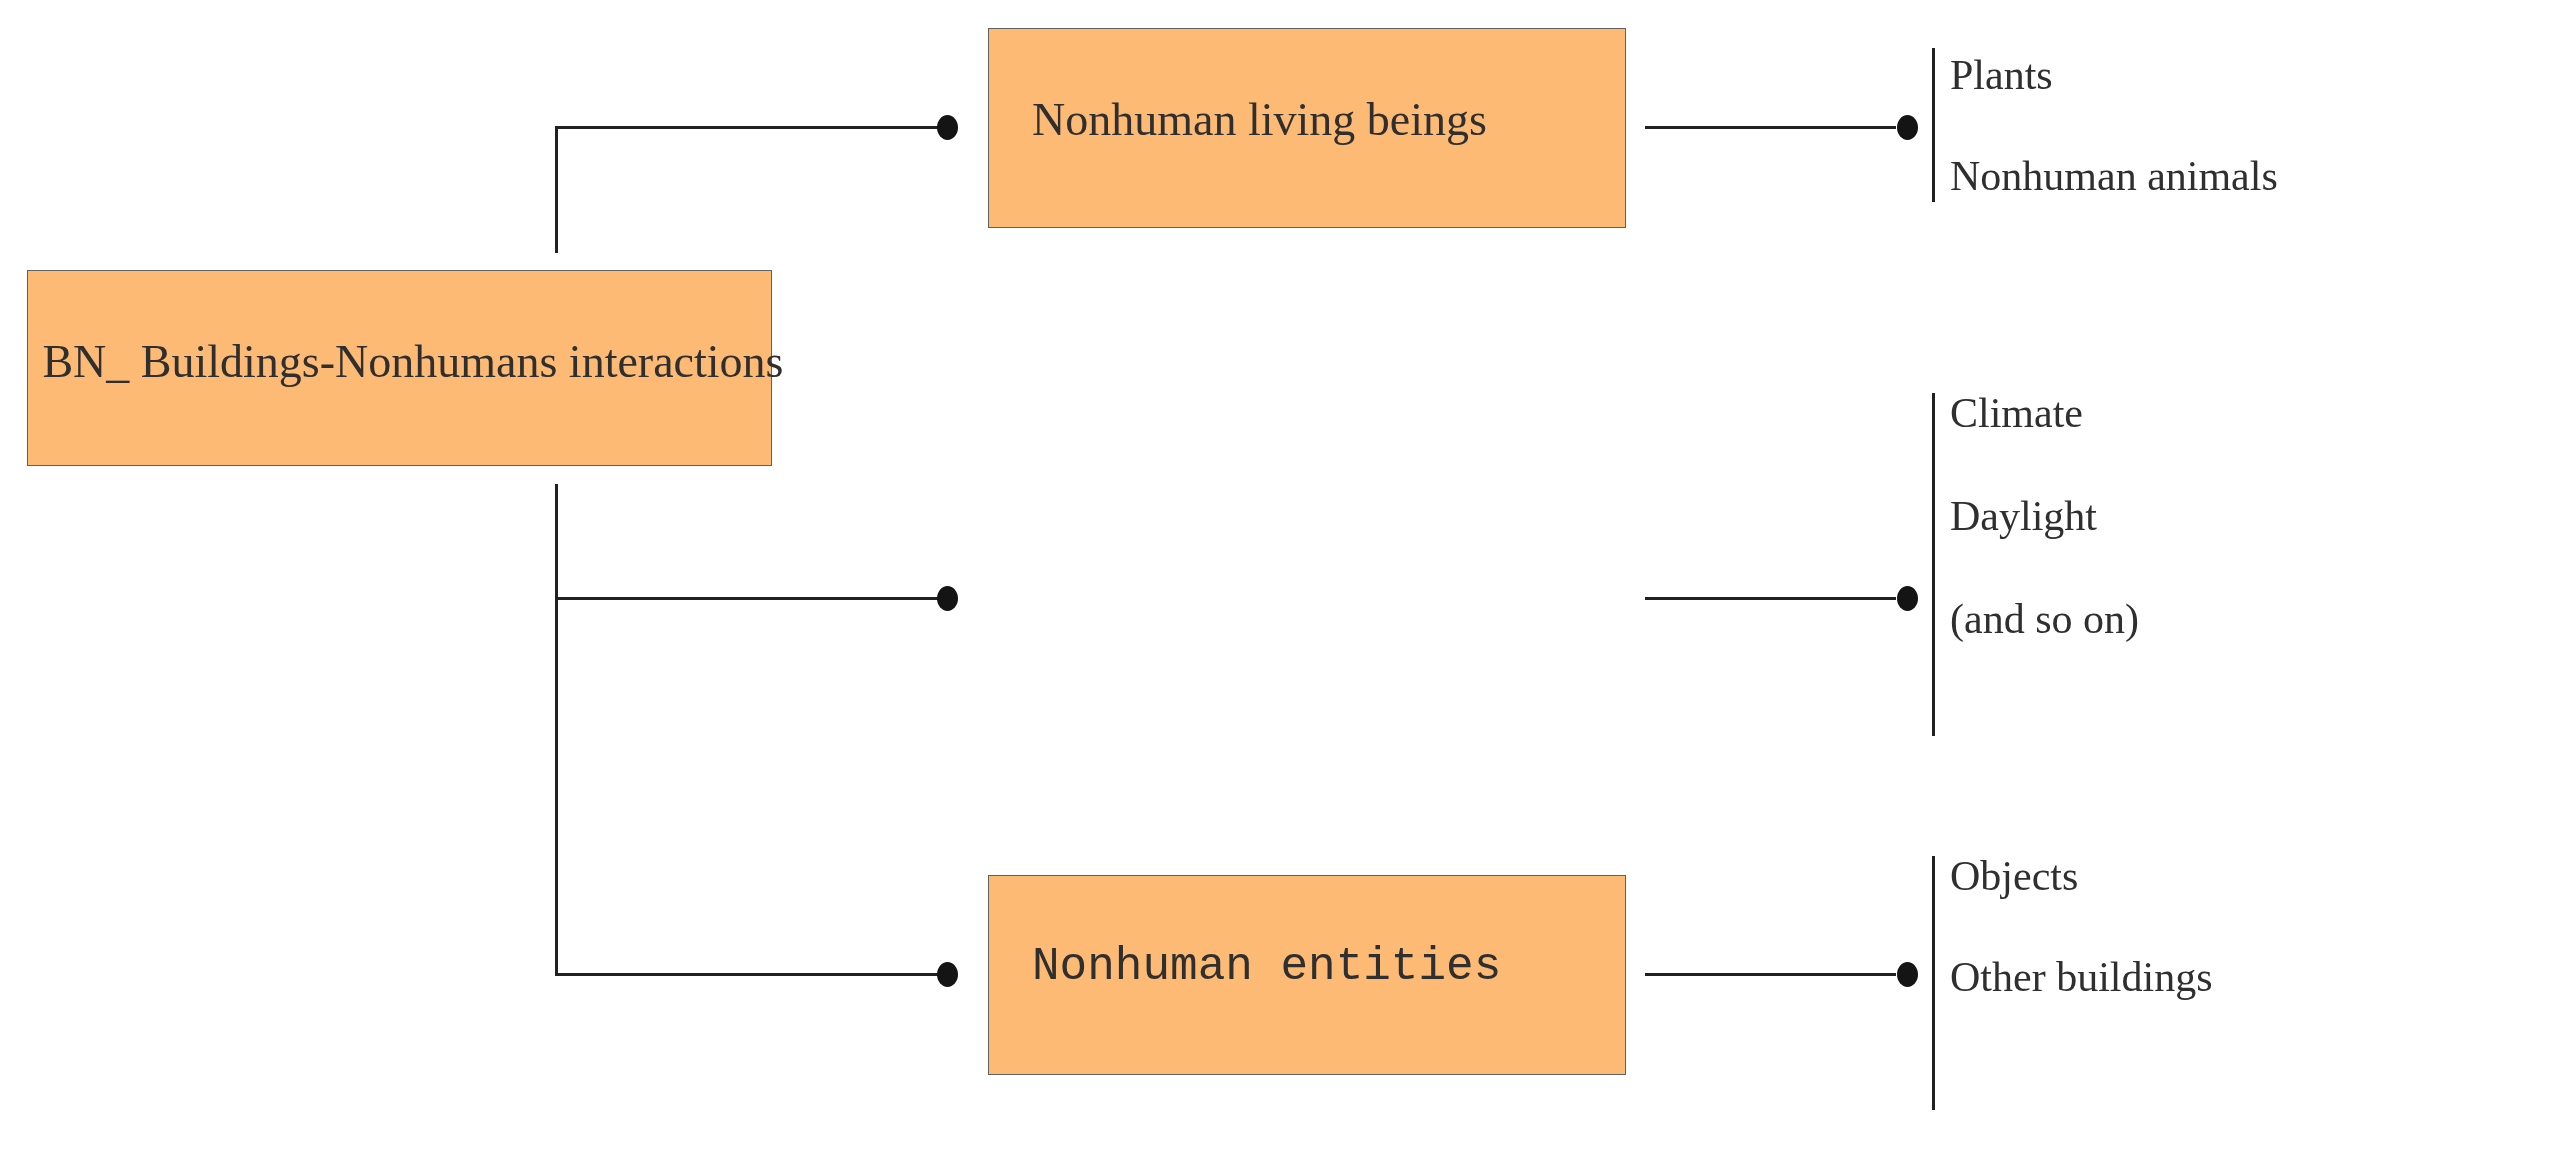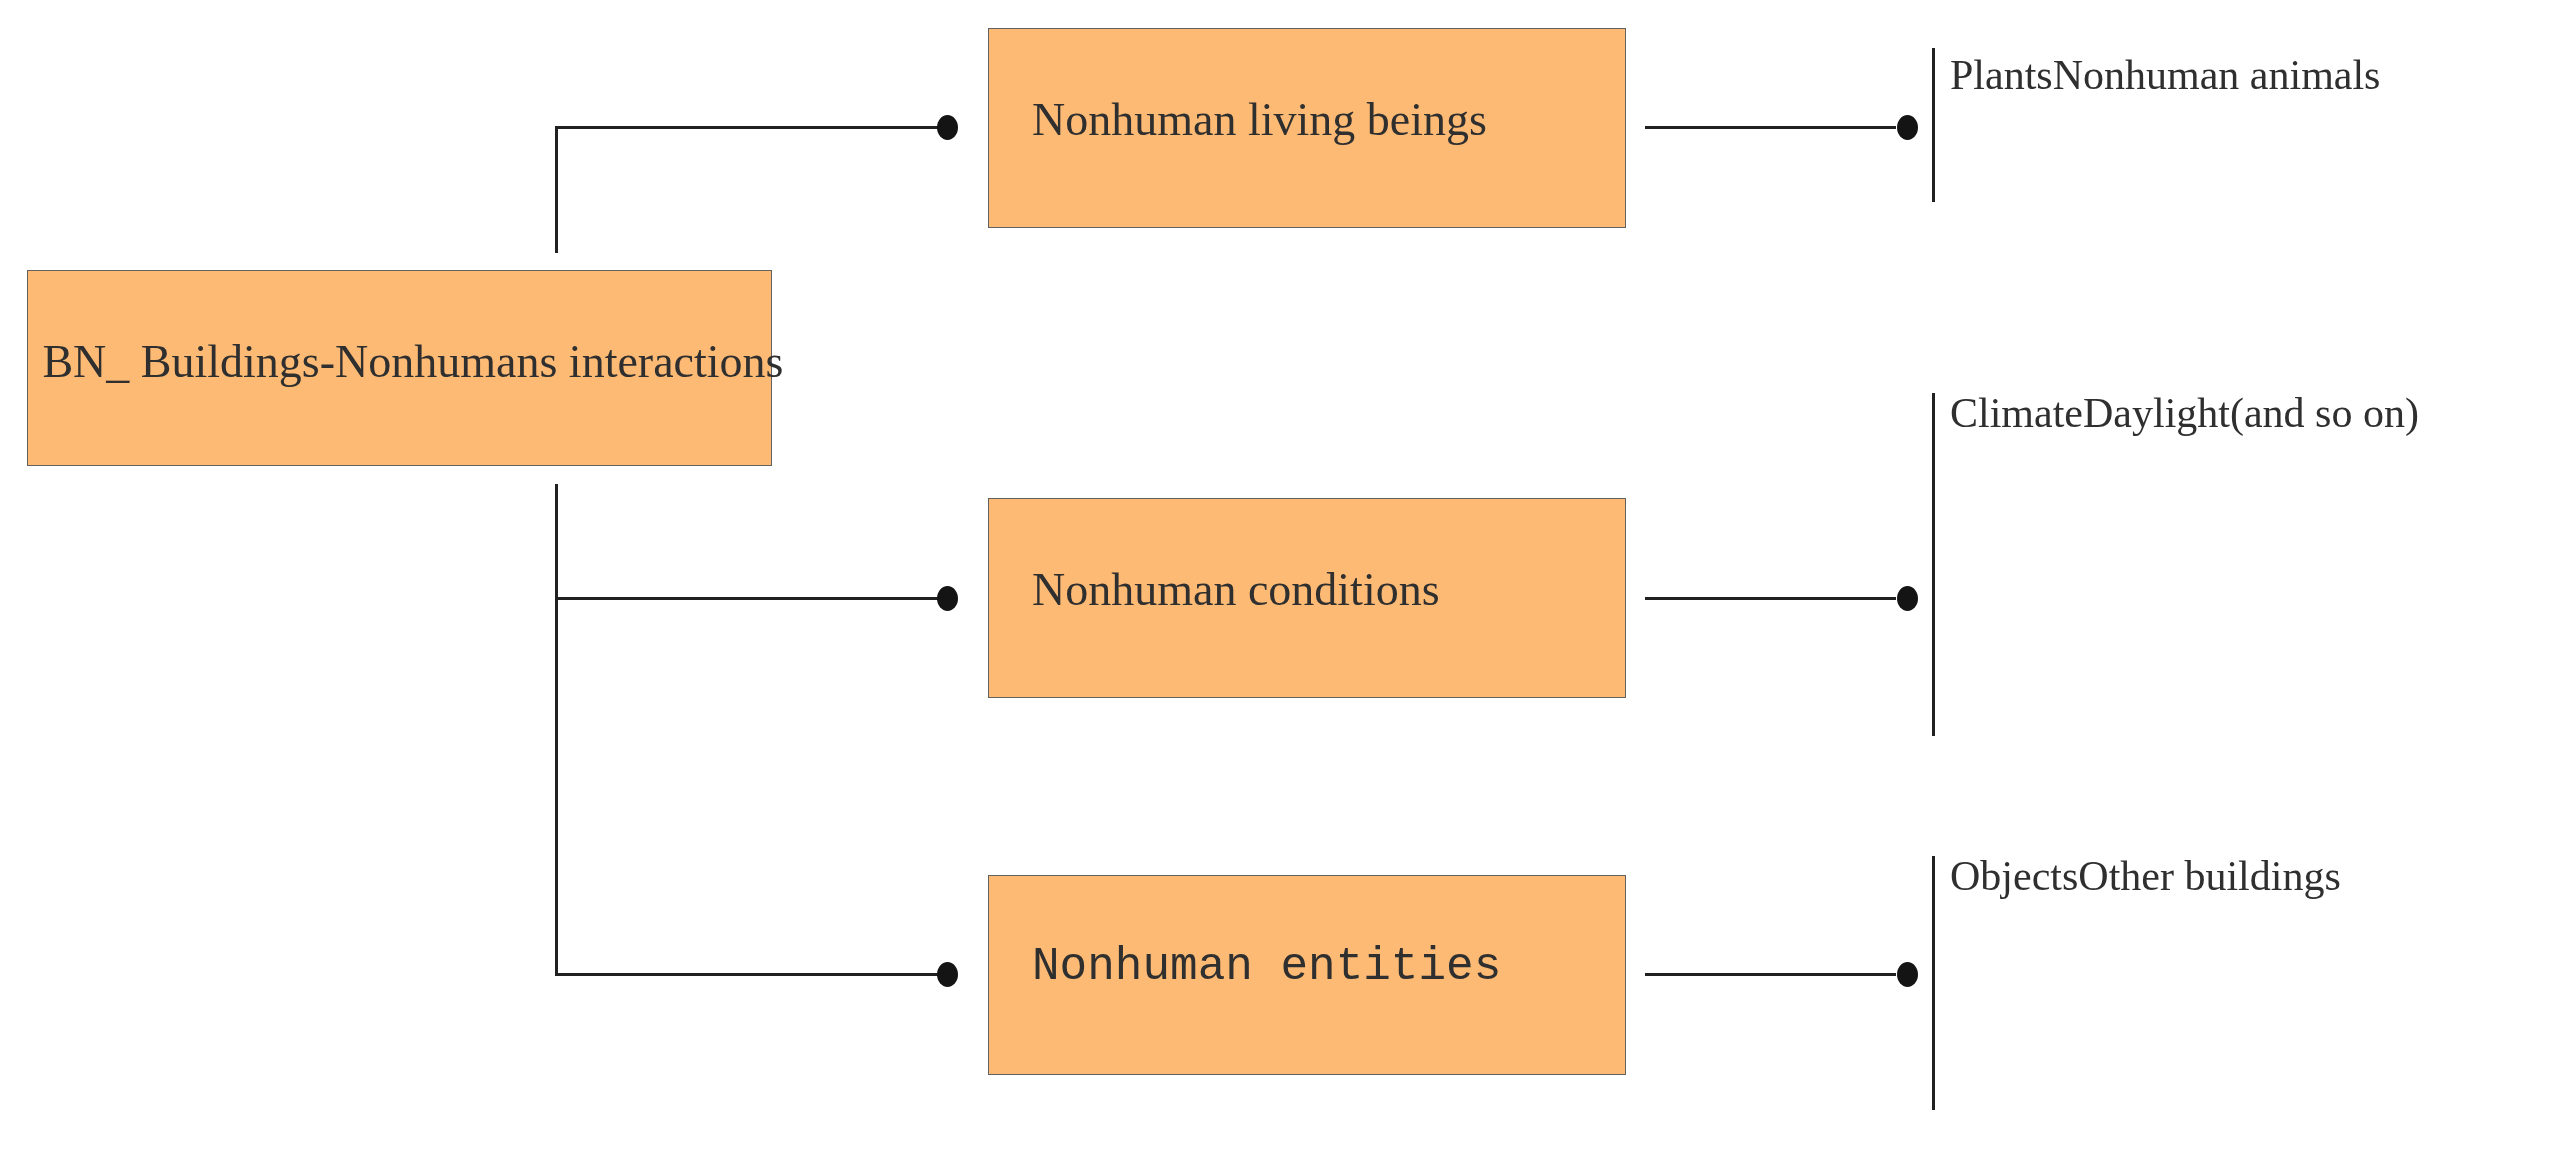--- a/index.html
+++ b/index.html
@@ -93,21 +93,21 @@
   }
   #bar-0 { top: 48px;  height: 154px; }
   #bar-1 { top: 393px; height: 343px; }
   #bar-2 { top: 856px; height: 254px; }
 
   
   .list {
     position: absolute;
     left: 1950px;
     display: flex;
-    flex-direction: row;
+    flex-direction: column;
   }
   .list-item {
     display: flex;
     align-items: center;
     font-size: 42px;
     line-height: 1;
     white-space: nowrap;
   }
   #list-0 { top: 24px; }
   #list-0 .list-item { height: 101px; }
@@ -120,23 +120,20 @@
 <body>
 
 <div class="canvas">
 
   <div class="box root-box" id="root-box">
     <span>BN_ Buildings-Nonhumans interactions</span>
   </div>
 
   <div class="box child-box" id="box-0">
     <span>Nonhuman living beings</span>
-  </div>
-  <div class="box child-box" id="box-1">
-    <span>Nonhuman conditions</span>
   </div>
   <div class="box child-box" id="box-2">
     <span>Nonhuman entities</span>
   </div>
 
   <div class="vline" id="trunk-top"></div>
   <div class="vline" id="trunk-bottom"></div>
 
   <div class="hline" id="branch-0"></div>
   <div class="hline" id="branch-1"></div>

